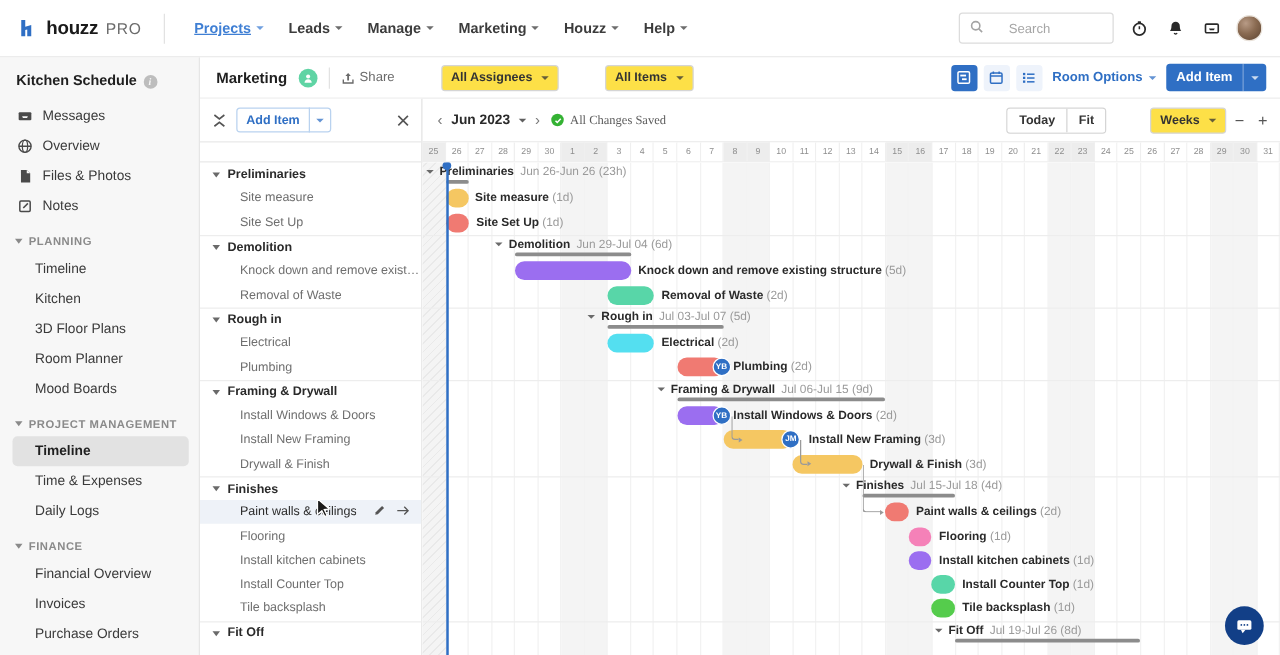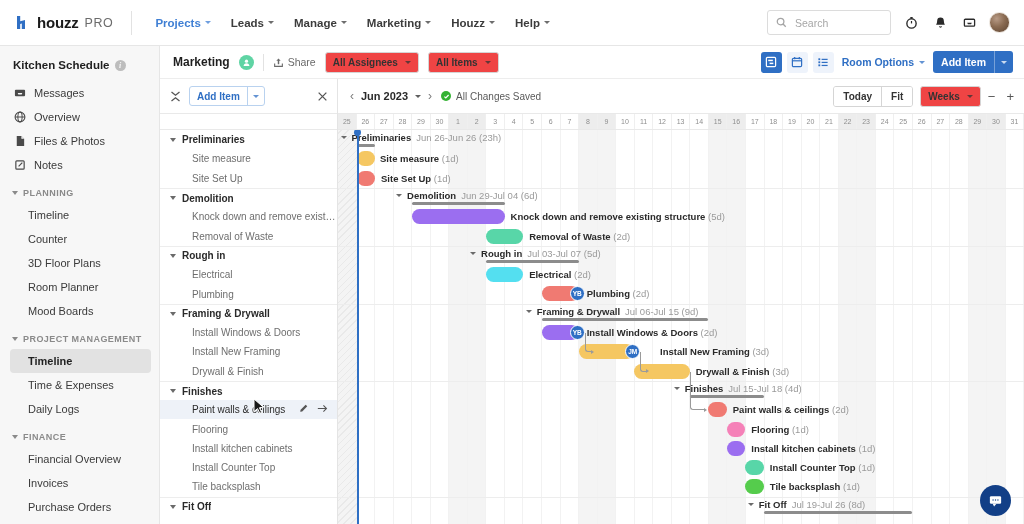--- a/index.html
+++ b/index.html
@@ -25,26 +25,26 @@
   .brand-mark svg { display: block; }
   .brand-name { font-size: 15px; font-weight: 700; color: #1a1a1a; letter-spacing: -0.2px; }
   .brand-pro { font-size: 12.5px; font-weight: 400; color: #6b6b6b; letter-spacing: 0.6px; }
   .nav-div { width: 1px; height: 24px; background: #e2e2e2; margin: 0 14px; }
   .navitems { display: flex; align-items: center; gap: 2px; }
   .navitem {
     display: flex; align-items: center; gap: 4px;
     font-size: 11.5px; color: #3c3c3c; font-weight: 600;
     padding: 6px 9px; cursor: pointer; border-radius: 3px; white-space: nowrap;
   }
-  .navitem.active { color: #3f7fd4; }
+  .navitem.active { color: #3f7fd4; text-decoration: underline; }
   .caret { width: 0; height: 0; border-left: 3.2px solid transparent; border-right: 3.2px solid transparent; border-top: 3.8px solid currentColor; opacity: .75; }
   .topright { margin-left: auto; display: flex; align-items: center; gap: 11px; }
   .searchbox {
     width: 124px; height: 25px; border: 1px solid #dcdcdc; border-radius: 3px;
-    display: flex; align-items: center; gap: 8px; padding: 0 8px; background: #fff;
+    display: flex; align-items: center; gap: 20px; padding: 0 8px; background: #fff;
   }
   .searchbox .s-ic { flex: none; opacity: .55; }
   .searchbox input {
     border: none; outline: none; font-size: 10.5px; color: #333;
     font-family: inherit; width: 100%; background: transparent;
   }
   .searchbox input::placeholder { color: #a6a6a6; }
   .ic-btn { width: 18px; height: 18px; display: flex; align-items: center; justify-content: center; cursor: pointer; color: #444; }
   .avatar-top {
     width: 21px; height: 21px; border-radius: 50%; cursor: pointer;
@@ -95,23 +95,23 @@
     padding: 0 11px 0 13px; border-bottom: 1px solid #ededed; gap: 9px;
   }
   .tb-title { font-size: 12px; font-weight: 700; color: #1f1f1f; }
   .green-badge {
     width: 15px; height: 15px; border-radius: 50%; background: #5fd4a4;
     display: flex; align-items: center; justify-content: center;
   }
   .tb-sep { width: 1px; height: 17px; background: #e2e2e2; }
   .tb-share { display: flex; align-items: center; gap: 4px; font-size: 10.5px; color: #6a6a6a; cursor: pointer; }
   .pill {
-    height: 21px; border: 1px solid #d5d5d5; border-radius: 3px; background: #ef4444;
+    height: 21px; border: 1px solid #d5d5d5; border-radius: 3px; background: #fde047;
     display: flex; align-items: center; gap: 7px; padding: 0 7px;
-    font-size: 10px; color: #333; font-weight: 600; cursor: pointer; white-space: nowrap;
+    font-size: 10px; color: #333; font-weight: 600; cursor: pointer; white-space: nowrap; margin-left: 28px;
   }
   .tb1-right { margin-left: auto; display: flex; align-items: center; gap: 5px; }
   .vbtn {
     width: 21px; height: 21px; border-radius: 3px; display: flex; align-items: center;
     justify-content: center; cursor: pointer; background: #eef3fb; color: #2f6fc4;
   }
   .vbtn.active { background: #2f6fc4; color: #fff; }
   .more-opt { display: flex; align-items: center; gap: 5px; font-size: 10.5px; color: #2f6fc4; font-weight: 600; cursor: pointer; margin: 0 3px; }
   .add-btn {
     height: 22px; background: #2f6fc4; color: #fff; border-radius: 3px;
@@ -152,21 +152,21 @@
   .row-acts { margin-left: auto; display: flex; align-items: center; gap: 9px; padding-right: 9px; color: #555; }
 
   
   .tl { flex: 1; display: flex; flex-direction: column; min-width: 0; position: relative; }
   .tl-head {
     height: 35px; min-height: 35px; display: flex; align-items: center; gap: 9px;
     padding: 0 10px 0 12px; border-bottom: 1px solid #e9e9e9;
   }
   .month-nav { display: flex; align-items: center; gap: 7px; font-size: 11px; color: #2a2a2a; font-weight: 700; }
   .month-nav .chev { color: #7a7a7a; cursor: pointer; font-weight: 400; font-size: 12px; }
-  .saved { display: flex; align-items: center; gap: 5px; font-size: 10px; color: #5a5a5a; }
+  .saved { display: flex; align-items: center; gap: 5px; font-size: 10px; color: #5a5a5a; font-family: Liberation Serif, serif; }
   .saved-dot { width: 10px; height: 10px; border-radius: 50%; background: #34b233; display: flex; align-items: center; justify-content: center; }
   .tl-head-right { margin-left: auto; display: flex; align-items: center; gap: 7px; justify-content: flex-end; }
   .segbtns { display: flex; height: 21px; border: 1px solid #d5d5d5; border-radius: 3px; overflow: hidden; }
   .segbtns div { padding: 0 9px; display: flex; align-items: center; font-size: 10px; font-weight: 600; color: #333; cursor: pointer; background: #fff; }
   .segbtns div + div { border-left: 1px solid #d5d5d5; }
   .zoomgrp { display: flex; align-items: center; gap: 11px; font-size: 13px; color: #555; }
   .zoomgrp span { cursor: pointer; }
 
   .ruler { height: 16px; min-height: 16px; display: flex; border-bottom: 1px solid #e9e9e9; }
   .rcell {
@@ -330,21 +330,21 @@
             </svg>
         </span>
         <span>Notes</span>
       </div>
 
       <div class="side-group">
         <span class="grp-caret"></span>
         <span>PLANNING</span>
       </div>
       <div class="side-sub">Timeline</div>
-      <div class="side-sub">Counter</div>
+      <div class="side-sub">Kitchen</div>
       <div class="side-sub">3D Floor Plans</div>
       <div class="side-sub">Room Planner</div>
       <div class="side-sub">Mood Boards</div>
 
       <div class="side-group">
         <span class="grp-caret"></span>
         <span>PROJECT MANAGEMENT</span>
       </div>
       <div class="side-sub active">Timeline</div>
       <div class="side-sub">Time &amp; Expenses</div>
@@ -687,21 +687,21 @@
                   <span class="gc"></span>
                   <span class="gname">Framing &amp; Drywall</span>
                   <span class="gdates">Jul 06-Jul 15 (9d)</span>
                 </div>
                 <div class="gbar" style="left: 203.649px; width: 166.622px; top: 187.7px;"></div>
                 <div class="bar" style="left: 203.649px; width: 37.027px; top: 195px; background: rgb(155, 110, 240);"></div>
                 <div class="av" style="left: 231.676px; top: 195px; background: rgb(47, 111, 196);">YB</div>
                 <div class="barlabel" style="left: 248.676px; top: 197px;"><span>Install Windows &amp; Doors</span> <span class="dur">(2d)</span></div>
                 <div class="bar" style="left: 240.676px; width: 55.5405px; top: 214.3px; background: rgb(245, 199, 98);"></div>
                 <div class="av" style="left: 287.216px; top: 214.3px; background: rgb(47, 111, 196);">JM</div>
-                <div class="barlabel" style="left: 322px; top: 216.3px;"><span>Install New Framing</span> <span class="dur">(3d)</span></div>
+                <div class="barlabel" style="left: 309px; top: 216.3px;"><span>Install New Framing</span> <span class="dur">(3d)</span></div>
                 <div class="bar" style="left: 296.216px; width: 55.5405px; top: 233.6px; background: rgb(245, 199, 98);"></div>
                 <div class="barlabel" style="left: 357.757px; top: 235.6px;"><span>Drywall &amp; Finish</span> <span class="dur">(3d)</span></div>
                 <div class="ghead" style="left: 335.757px; top: 252.9px;">
                   <span class="gc"></span>
                   <span class="gname">Finishes</span>
                   <span class="gdates">Jul 15-Jul 18 (4d)</span>
                 </div>
                 <div class="gbar" style="left: 351.757px; width: 74.0541px; top: 264.9px;"></div>
                 <div class="bar" style="left: 370.27px; width: 18.5135px; top: 272.2px; background: rgb(240, 122, 114);"></div>
                 <div class="barlabel" style="left: 394.784px; top: 274.2px;"><span>Paint walls &amp; ceilings</span> <span class="dur">(2d)</span></div>

